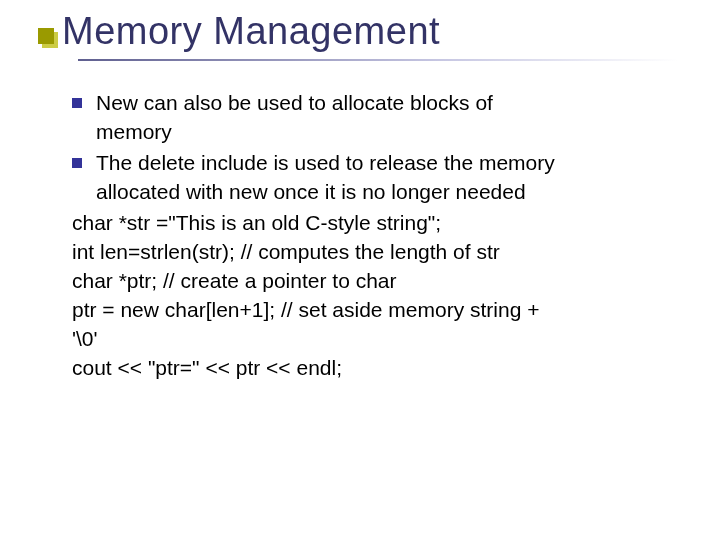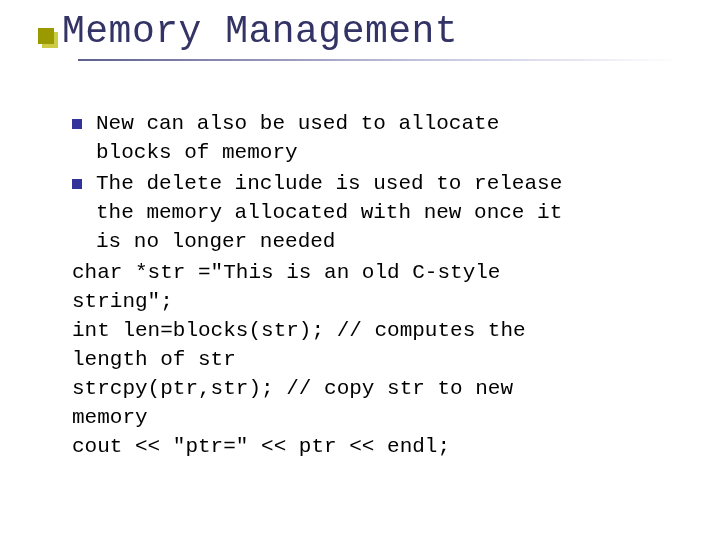--- a/index.html
+++ b/index.html
@@ -1,22 +1,22 @@
 <!DOCTYPE html>
 <html><head>
 <meta charset="utf-8">
 <style>
   * { margin: 0; padding: 0; box-sizing: border-box; }
   html, body { width: 720px; height: 540px; background: #fff; font-family: Arial, Helvetica, sans-serif; }
-  .slide { position: relative; width: 607px; height: 540px; padding: 10px 38px 20px 38px; font-family: Liberation Mono, monospace; }
+  .slide { position: relative; width: 607px; height: 540px; padding: 10px 38px 20px 38px; }
   .title-wrap { position: relative; padding-left: 20px; }
   .title-block { position: absolute; left: 0; top: 18px; width: 16px; height: 16px; background: #9a9a00; box-shadow: 4px 4px 0 #cccc44; }
   .title { font-size: 38px; color: #333366; font-weight: 400; margin-left: 4px; letter-spacing: 0.5px; }
   .hr { margin: 6px 0 0 20px; height: 2px; background: linear-gradient(to right, #5f5f8f, #c6c6e2 60%, #fff); width: 600px; }
-  .body { margin-top: 49px; margin-left: 34px; font-size: 21px; color: #000; line-height: 1.38; }
+  .body { margin-top: 28px; margin-left: 34px; font-size: 21px; color: #000; line-height: 1.38; }
   .bullet-row { display: flex; align-items: flex-start; margin-bottom: 2px; }
   .bullet { width: 10px; height: 10px; background: #333399; margin-top: 9px; margin-right: 14px; flex: 0 0 10px; }
   .bullet-text { flex: 1; }
   .code-line { margin-left: 0; }
 </style>
 </head>
 <body>
 
 <div class="slide">
   <div class="title-wrap">
@@ -29,17 +29,18 @@
     <div class="bullet-row">
       <div class="bullet"></div>
       <div class="bullet-text">New can also be used to allocate blocks of memory</div>
     </div>
     <div class="bullet-row">
       <div class="bullet"></div>
       <div class="bullet-text">The delete include is used to release the memory allocated with new once it is no longer needed</div>
     </div>
 
     <div class="code-line">char *str ="This is an old C-style string";</div>
-    <div class="code-line">int len=blocks(str); // computes the length of str</div>
-    <div class="code-line">strcpy(ptr,str); // copy str to new memory</div>
+    <div class="code-line">int len=strlen(str); // computes the length of str</div>
+    <div class="code-line">char *ptr;  // create a pointer to char</div>
+    <div class="code-line">ptr = new char[len+1];  // set aside memory string + '\0'</div>
     <div class="code-line">cout &lt;&lt; "ptr=" &lt;&lt; ptr &lt;&lt; endl;</div>
   </div>
 </div>
 
 </body></html>

